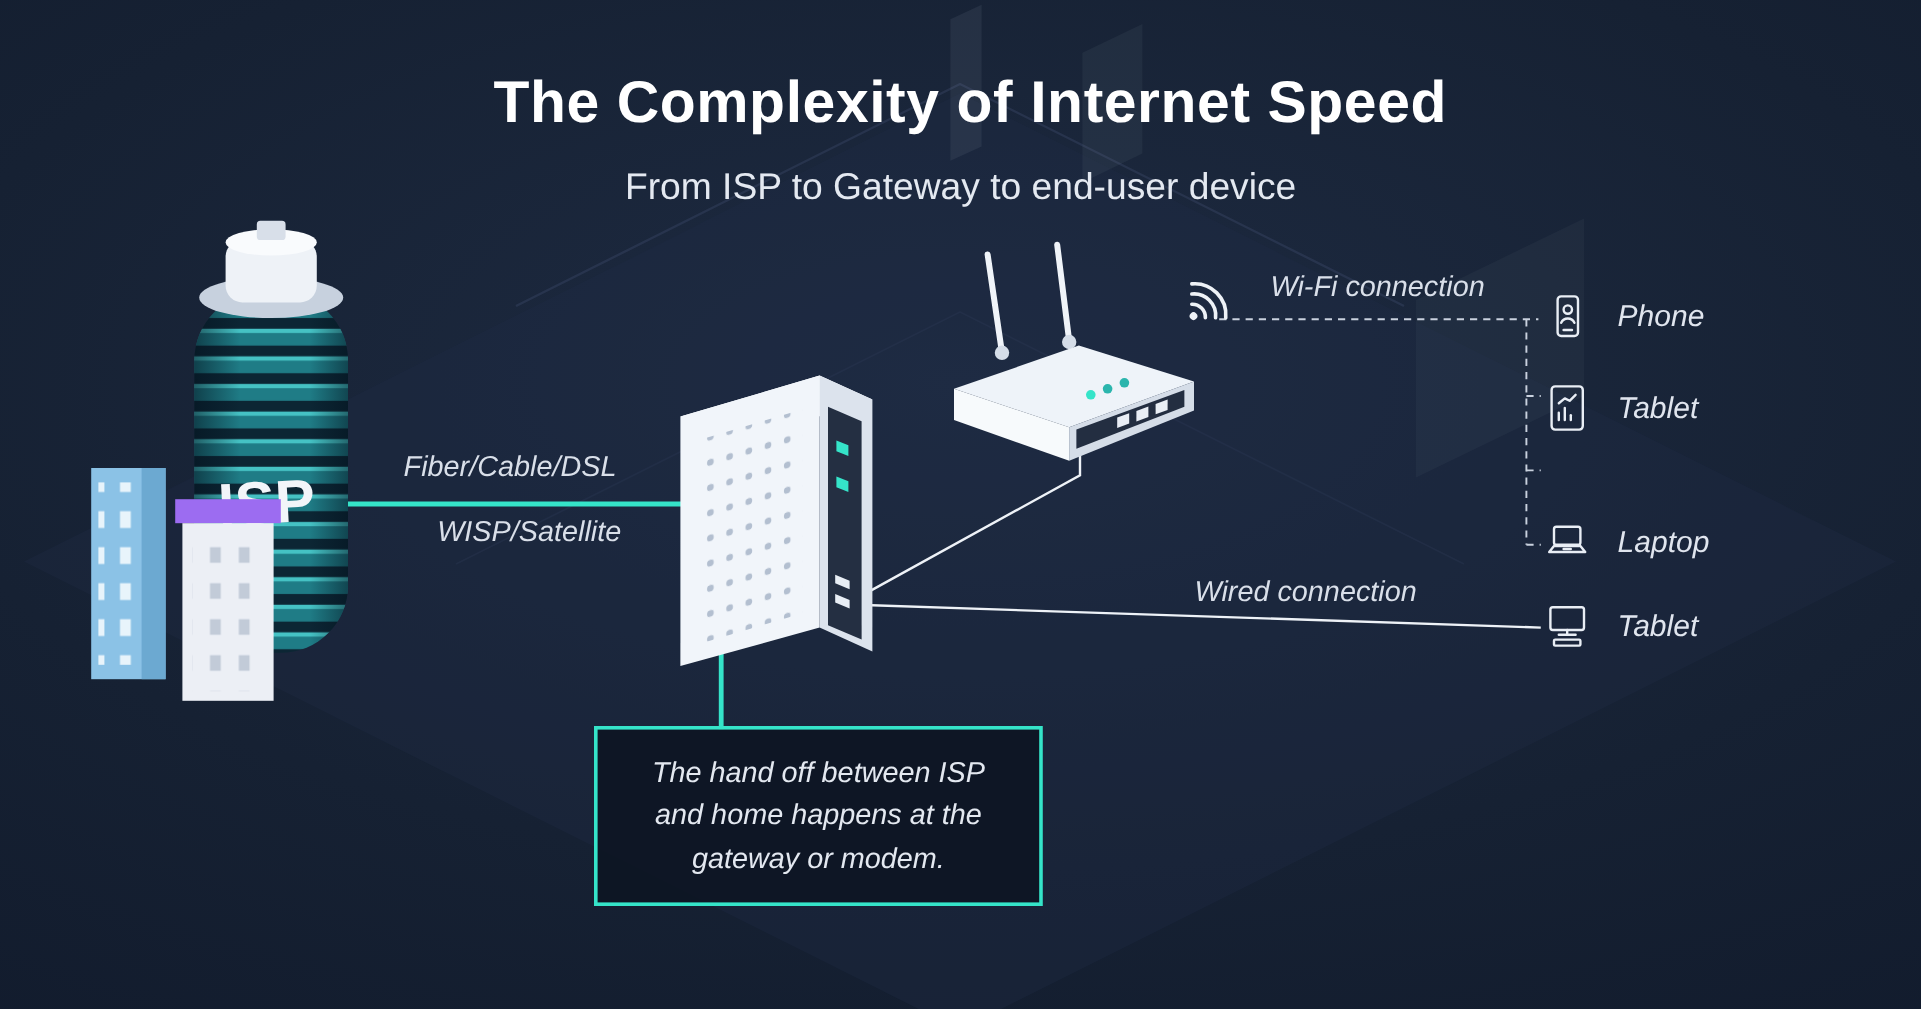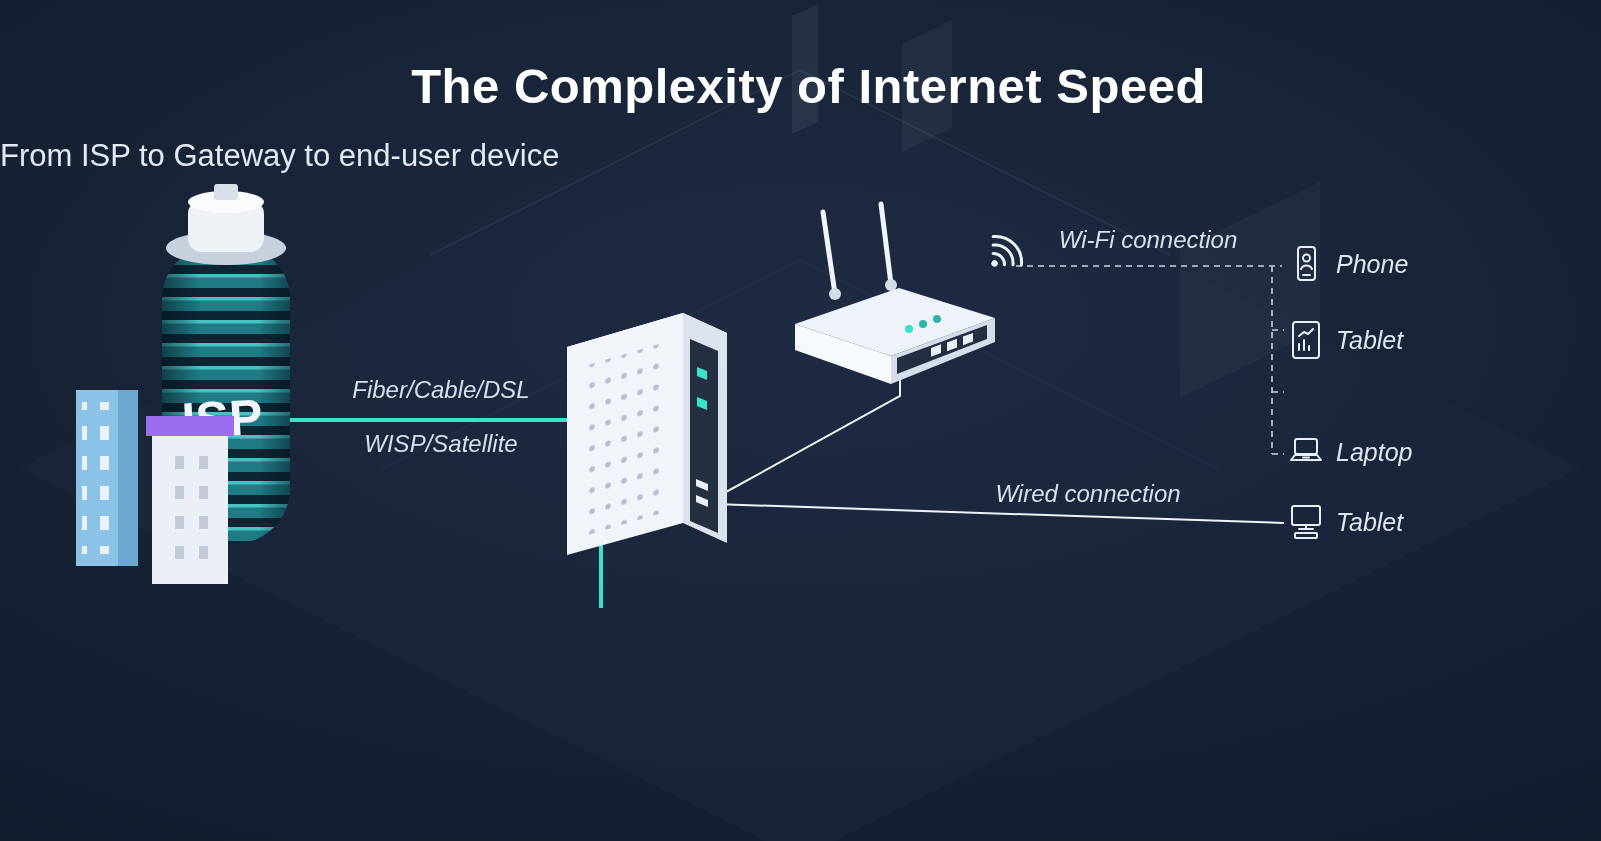--- a/index.html
+++ b/index.html
@@ -11,33 +11,33 @@
   }
   .bg-svg,.lines-svg{position:absolute;left:0;top:0;width:1601px;height:841px;pointer-events:none}
   .bg-svg{z-index:0}
   .lines-svg{z-index:1}
   .illus{position:absolute;z-index:2}
   .title{
     position:absolute;top:58px;left:0;width:100%;text-align:center;z-index:3;
     font-size:49px;font-weight:700;letter-spacing:.5px;color:#ffffff;padding-left:16px;
   }
   .subtitle{
-    position:absolute;top:138px;left:0;width:100%;text-align:left;z-index:3;
+    position:absolute;top:138px;left:0;width:100%;text-align:center;z-index:3;
     font-size:31px;font-weight:400;color:#e4e9f1;
   }
   .conn-label{
     position:absolute;z-index:3;font-style:italic;font-size:24px;color:#d9dfe9;text-align:center;
   }
   .callout{
     position:absolute;left:495px;top:605px;width:374px;height:150px;z-index:3;
     border:3px solid #35e4c9;background:rgba(12,20,34,.88);
     display:flex;flex-direction:column;align-items:center;justify-content:center;
   }
   .callout-line{font-style:italic;font-size:24px;line-height:1.48;color:#e3e8f0;text-align:center}
-  .device-row{position:absolute;left:1284px;display:flex;align-items:center;gap:8px;z-index:3;height:48px}
+  .device-row{position:absolute;left:1284px;display:flex;align-items:center;gap:20px;z-index:3;height:48px}
   .device-icon{width:44px;height:44px;color:#e9eef5;flex:0 0 auto}
   .device-icon svg{width:44px;height:44px;display:block}
   .device-label{font-style:italic;font-size:25px;color:#e0e5ee;white-space:nowrap}
 </style>
 </head>
 <body>
 
 <div class="canvas">
 
   <svg class="bg-svg" viewBox="0 0 1601 841">
@@ -140,21 +140,21 @@
     <polygon points="108,158 212,120 212,144 108,186" fill="#d5dde8"></polygon>
     <polygon points="114,160 204,127 204,141 114,176" fill="#232e41"></polygon>
     <polygon points="148,150 158,146.3 158,155 148,158.7" fill="#e9eef5"></polygon>
     <polygon points="164,144.5 174,140.8 174,149.5 164,153.2" fill="#e9eef5"></polygon>
     <polygon points="180,138.6 190,134.9 190,143.6 180,147.3" fill="#e9eef5"></polygon>
     <circle cx="126" cy="131" r="4" fill="#35e4c9"></circle>
     <circle cx="140" cy="126" r="4" fill="#2bb5ad"></circle>
     <circle cx="154" cy="121" r="4" fill="#2bb5ad"></circle>
   </svg>
 
-  <div class="conn-label" style="left:328px;top:376px;width:226px">Fiber/Cable/DSL</div>
+  <div class="conn-label" style="left:312px;top:376px;width:226px">Fiber/Cable/DSL</div>
   <div class="conn-label" style="left:328px;top:430px;width:226px">WISP/Satellite</div>
   <div class="conn-label" style="left:1038px;top:226px;width:220px">Wi-Fi connection</div>
   <div class="conn-label" style="left:975px;top:480px;width:226px">Wired connection</div>
 
   <div class="device-row" style="top:240px">
     <span class="device-icon">
       <svg viewBox="0 0 44 44">
           <g fill="none" stroke="currentColor" stroke-width="2" stroke-linecap="round" stroke-linejoin="round">
         <rect x="14" y="5" width="17" height="33" rx="3"></rect>
         <line x1="19" y1="33" x2="26" y2="33"></line>
@@ -202,14 +202,19 @@
         <rect x="8" y="6" width="28" height="19" rx="2"></rect>
         <line x1="22" y1="25" x2="22" y2="29"></line>
         <line x1="15" y1="29" x2="29" y2="29"></line>
         <rect x="11" y="33" width="22" height="5" rx="1"></rect>
       </g>
         </svg>
     </span>
     <span class="device-label">Tablet</span>
   </div>
 
+  <div class="callout">
+    <div class="callout-line">The hand off between ISP</div>
+    <div class="callout-line">and home happens at the</div>
+    <div class="callout-line">gateway or modem.</div>
+  </div>
 
 </div>
 
 </body></html>

